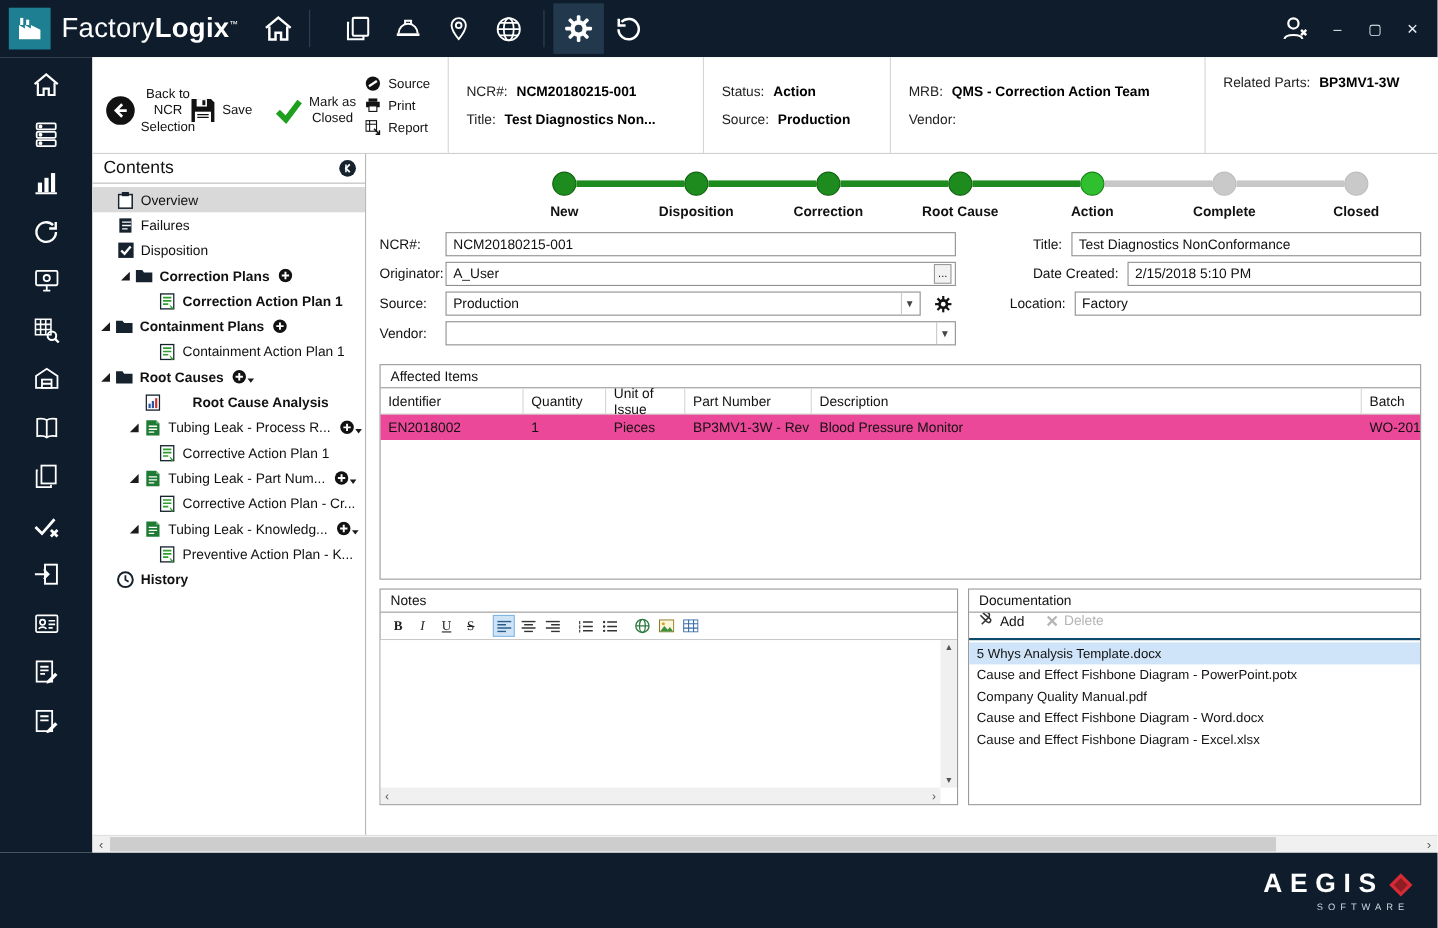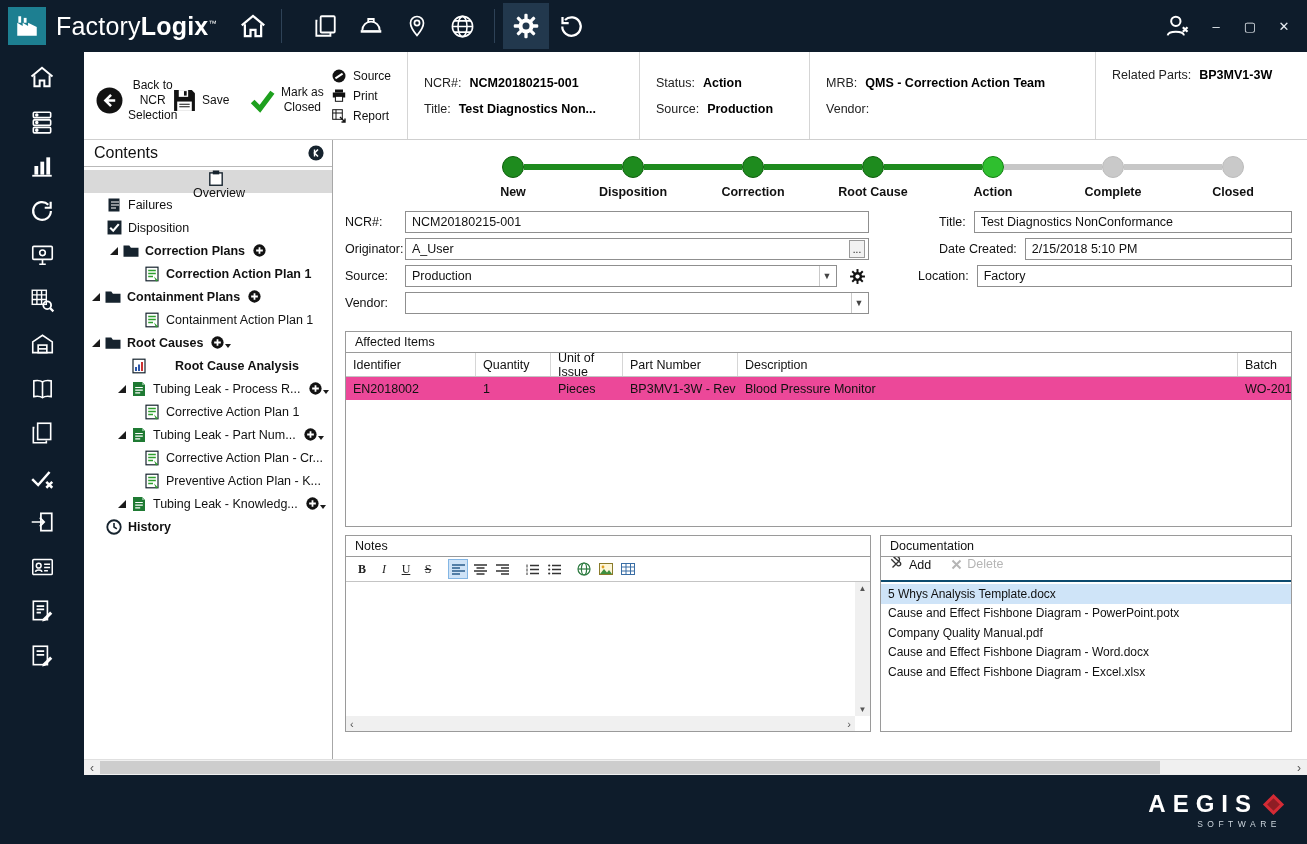--- a/index.html
+++ b/index.html
@@ -37,21 +37,21 @@
   .info-row .lbl { color:#222; }
   .info-row .val { font-weight:700; }
   .info-col:nth-of-type(1) { width:232px; }
 
   
   .panels { flex:1; display:flex; min-height:0; }
   .contents-panel { width:249px; flex:none; border-right:1px solid #a7a7a7; display:flex; flex-direction:column; background:#fff; }
   .contents-header { height:27px; display:flex; align-items:center; justify-content:space-between; padding:0 8px 0 10px; border-bottom:1px solid #b9b9b9; font-size:16px; color:#111; }
   .tree { flex:1; overflow:hidden; padding-top:3px; }
   .tree-row { height:23px; display:flex; align-items:center; font-size:12.5px; color:#111; cursor:default; }
-  .tree-row.selected { background:#d9d9d9;flex-direction:column; }
+  .tree-row.selected { background:#d9d9d9; }
   .tree-caret { width:0; height:0; border-left:8px solid transparent; border-bottom:8px solid #1b1b1b; margin-right:5px; flex:none; }
   .tree-ico { width:16px; height:16px; display:grid; place-items:center; margin-right:6px; flex:none; }
   .tree-label { white-space:nowrap; }
   .tree-label.b { font-weight:700; }
   .plus-badge { margin-left:8px; display:grid; place-items:center; flex:none; }
   .menu-caret { width:0; height:0; border-left:3.5px solid transparent; border-right:3.5px solid transparent; border-top:4.5px solid #1b1b1b; margin:6px 0 0 1px; }
 
   
   .workarea { flex:1; min-width:0; padding:0 15px 0 12px; background:#fff; display:flex; flex-direction:column; }
 
@@ -588,47 +588,47 @@
             <div class="tree-row" style="padding-left: 60px;">
               <span class="tree-ico">
                 <svg width="14" height="16" viewBox="0 0 14 15">
                   <rect x="1" y="0.7" width="12" height="13.6" fill="#fff" stroke="#16232e" stroke-width="1.2"></rect>
                   <path d="M3.2 4h7.6M3.2 7h7.6M3.2 10h4.8" stroke="#2e9e2e" stroke-width="1.5"></path>
                   <path d="M9 10l4 4-2 1z" fill="#2e9e2e"></path>
                 </svg>
               </span>
               <span class="tree-label">Corrective Action Plan - Cr...</span>
             </div>
-            <div class="tree-row" style="padding-left: 60px;">
-              <span class="tree-ico">
-                <svg width="14" height="16" viewBox="0 0 14 15">
-                  <rect x="1" y="0.7" width="12" height="13.6" fill="#fff" stroke="#16232e" stroke-width="1.2"></rect>
-                  <path d="M3.2 4h7.6M3.2 7h7.6M3.2 10h4.8" stroke="#2e9e2e" stroke-width="1.5"></path>
-                  <path d="M9 10l4 4-2 1z" fill="#2e9e2e"></path>
-                </svg>
-              </span>
-              <span class="tree-label">Preventive Action Plan - K...</span>
-            </div>
             <div class="tree-row" style="padding-left: 34px;">
               <span class="tree-caret"></span>
               <span class="tree-ico">
                 <svg width="14" height="16" viewBox="0 0 14 15">
                   <path d="M1 0.5h9l3 3v11H1z" fill="#1f7a33"></path>
                   <path d="M10 0.5v3h3z" fill="#7db98b"></path>
                   <path d="M3.2 6h7.6M3.2 8.7h7.6M3.2 11.4h5" stroke="#fff" stroke-width="1.2"></path>
                 </svg>
               </span>
               <span class="tree-label">Tubing Leak - Knowledg...</span>
               <span class="plus-badge">
                 <svg width="13" height="13" viewBox="0 0 14 14">
                   <circle cx="7" cy="7" r="6.6" fill="#121212"></circle>
                   <path d="M7 3.4v7.2M3.4 7h7.2" stroke="#fff" stroke-width="1.9"></path>
                 </svg>
               </span>
               <span class="menu-caret"></span>
+            </div>
+            <div class="tree-row" style="padding-left: 60px;">
+              <span class="tree-ico">
+                <svg width="14" height="16" viewBox="0 0 14 15">
+                  <rect x="1" y="0.7" width="12" height="13.6" fill="#fff" stroke="#16232e" stroke-width="1.2"></rect>
+                  <path d="M3.2 4h7.6M3.2 7h7.6M3.2 10h4.8" stroke="#2e9e2e" stroke-width="1.5"></path>
+                  <path d="M9 10l4 4-2 1z" fill="#2e9e2e"></path>
+                </svg>
+              </span>
+              <span class="tree-label">Preventive Action Plan - K...</span>
             </div>
             <div class="tree-row" style="padding-left: 22px;">
               <span class="tree-ico">
                 <svg width="16" height="16" viewBox="0 0 15 15" fill="none">
                   <circle cx="7.5" cy="7.5" r="6.3" stroke="#16232e" stroke-width="1.7"></circle>
                   <path d="M7.5 3.8v3.7l2.7 1.7" stroke="#16232e" stroke-width="1.5"></path>
                 </svg>
               </span>
               <span class="tree-label b">History</span>
             </div>

